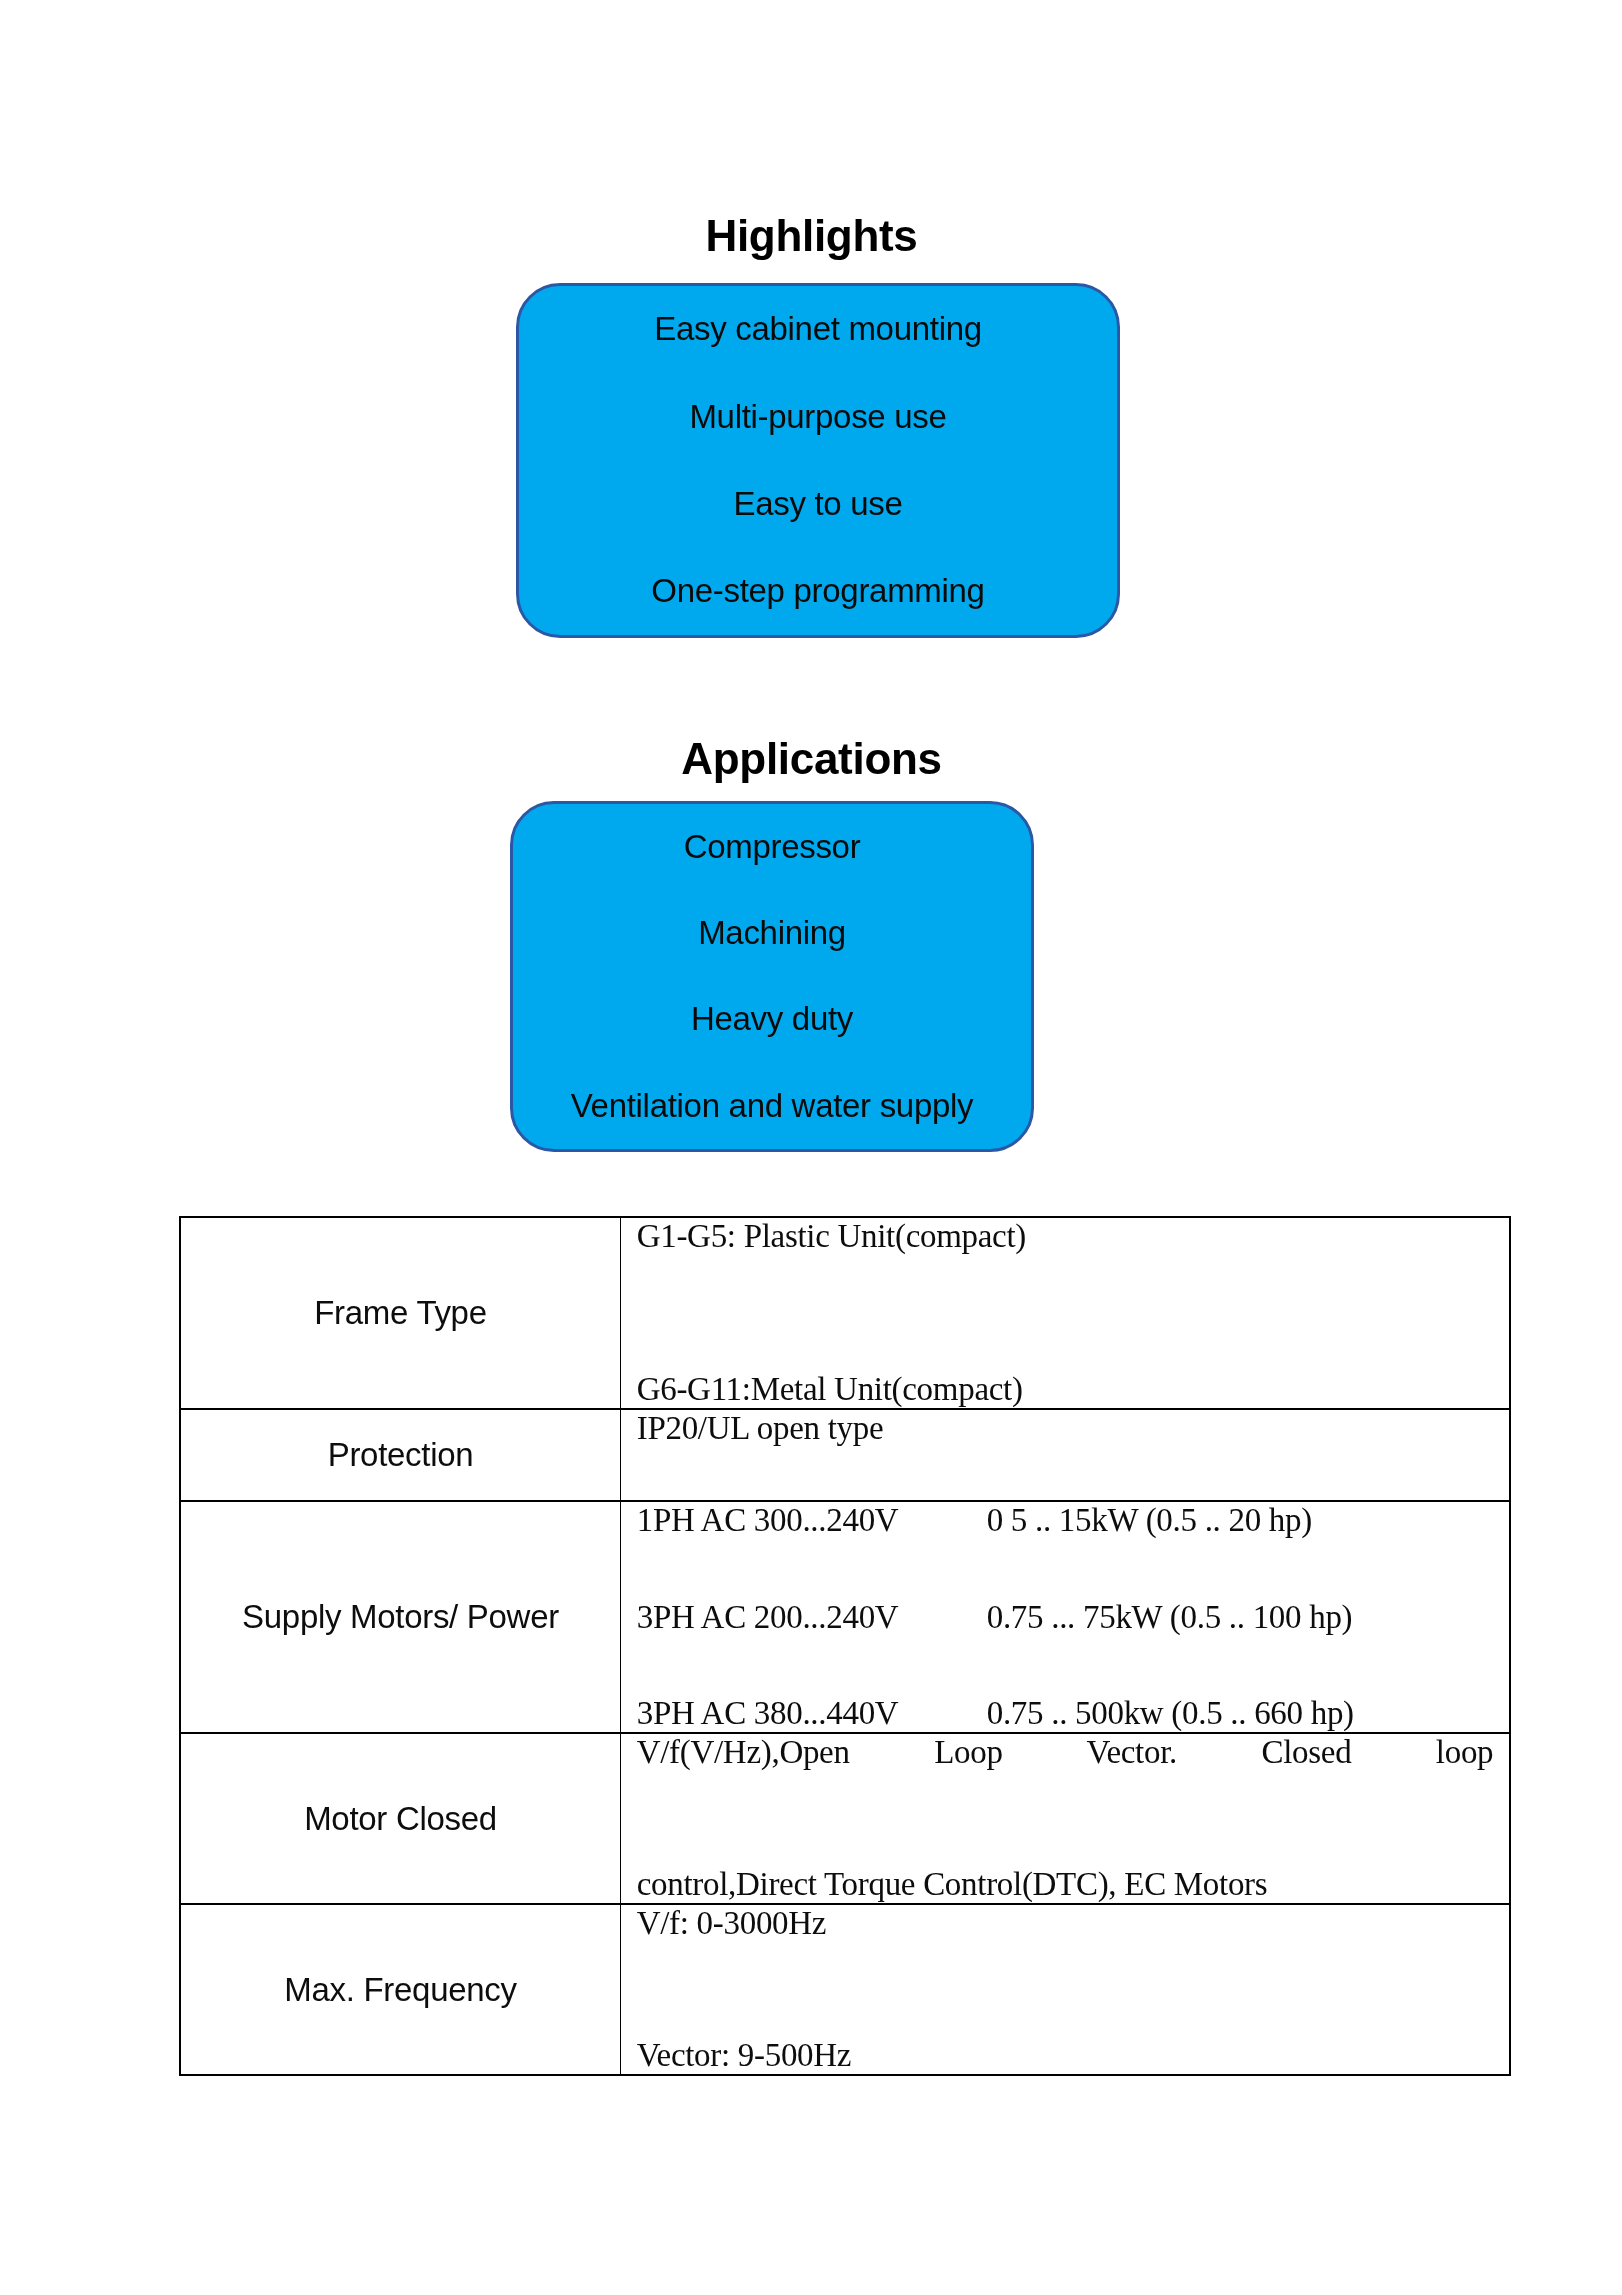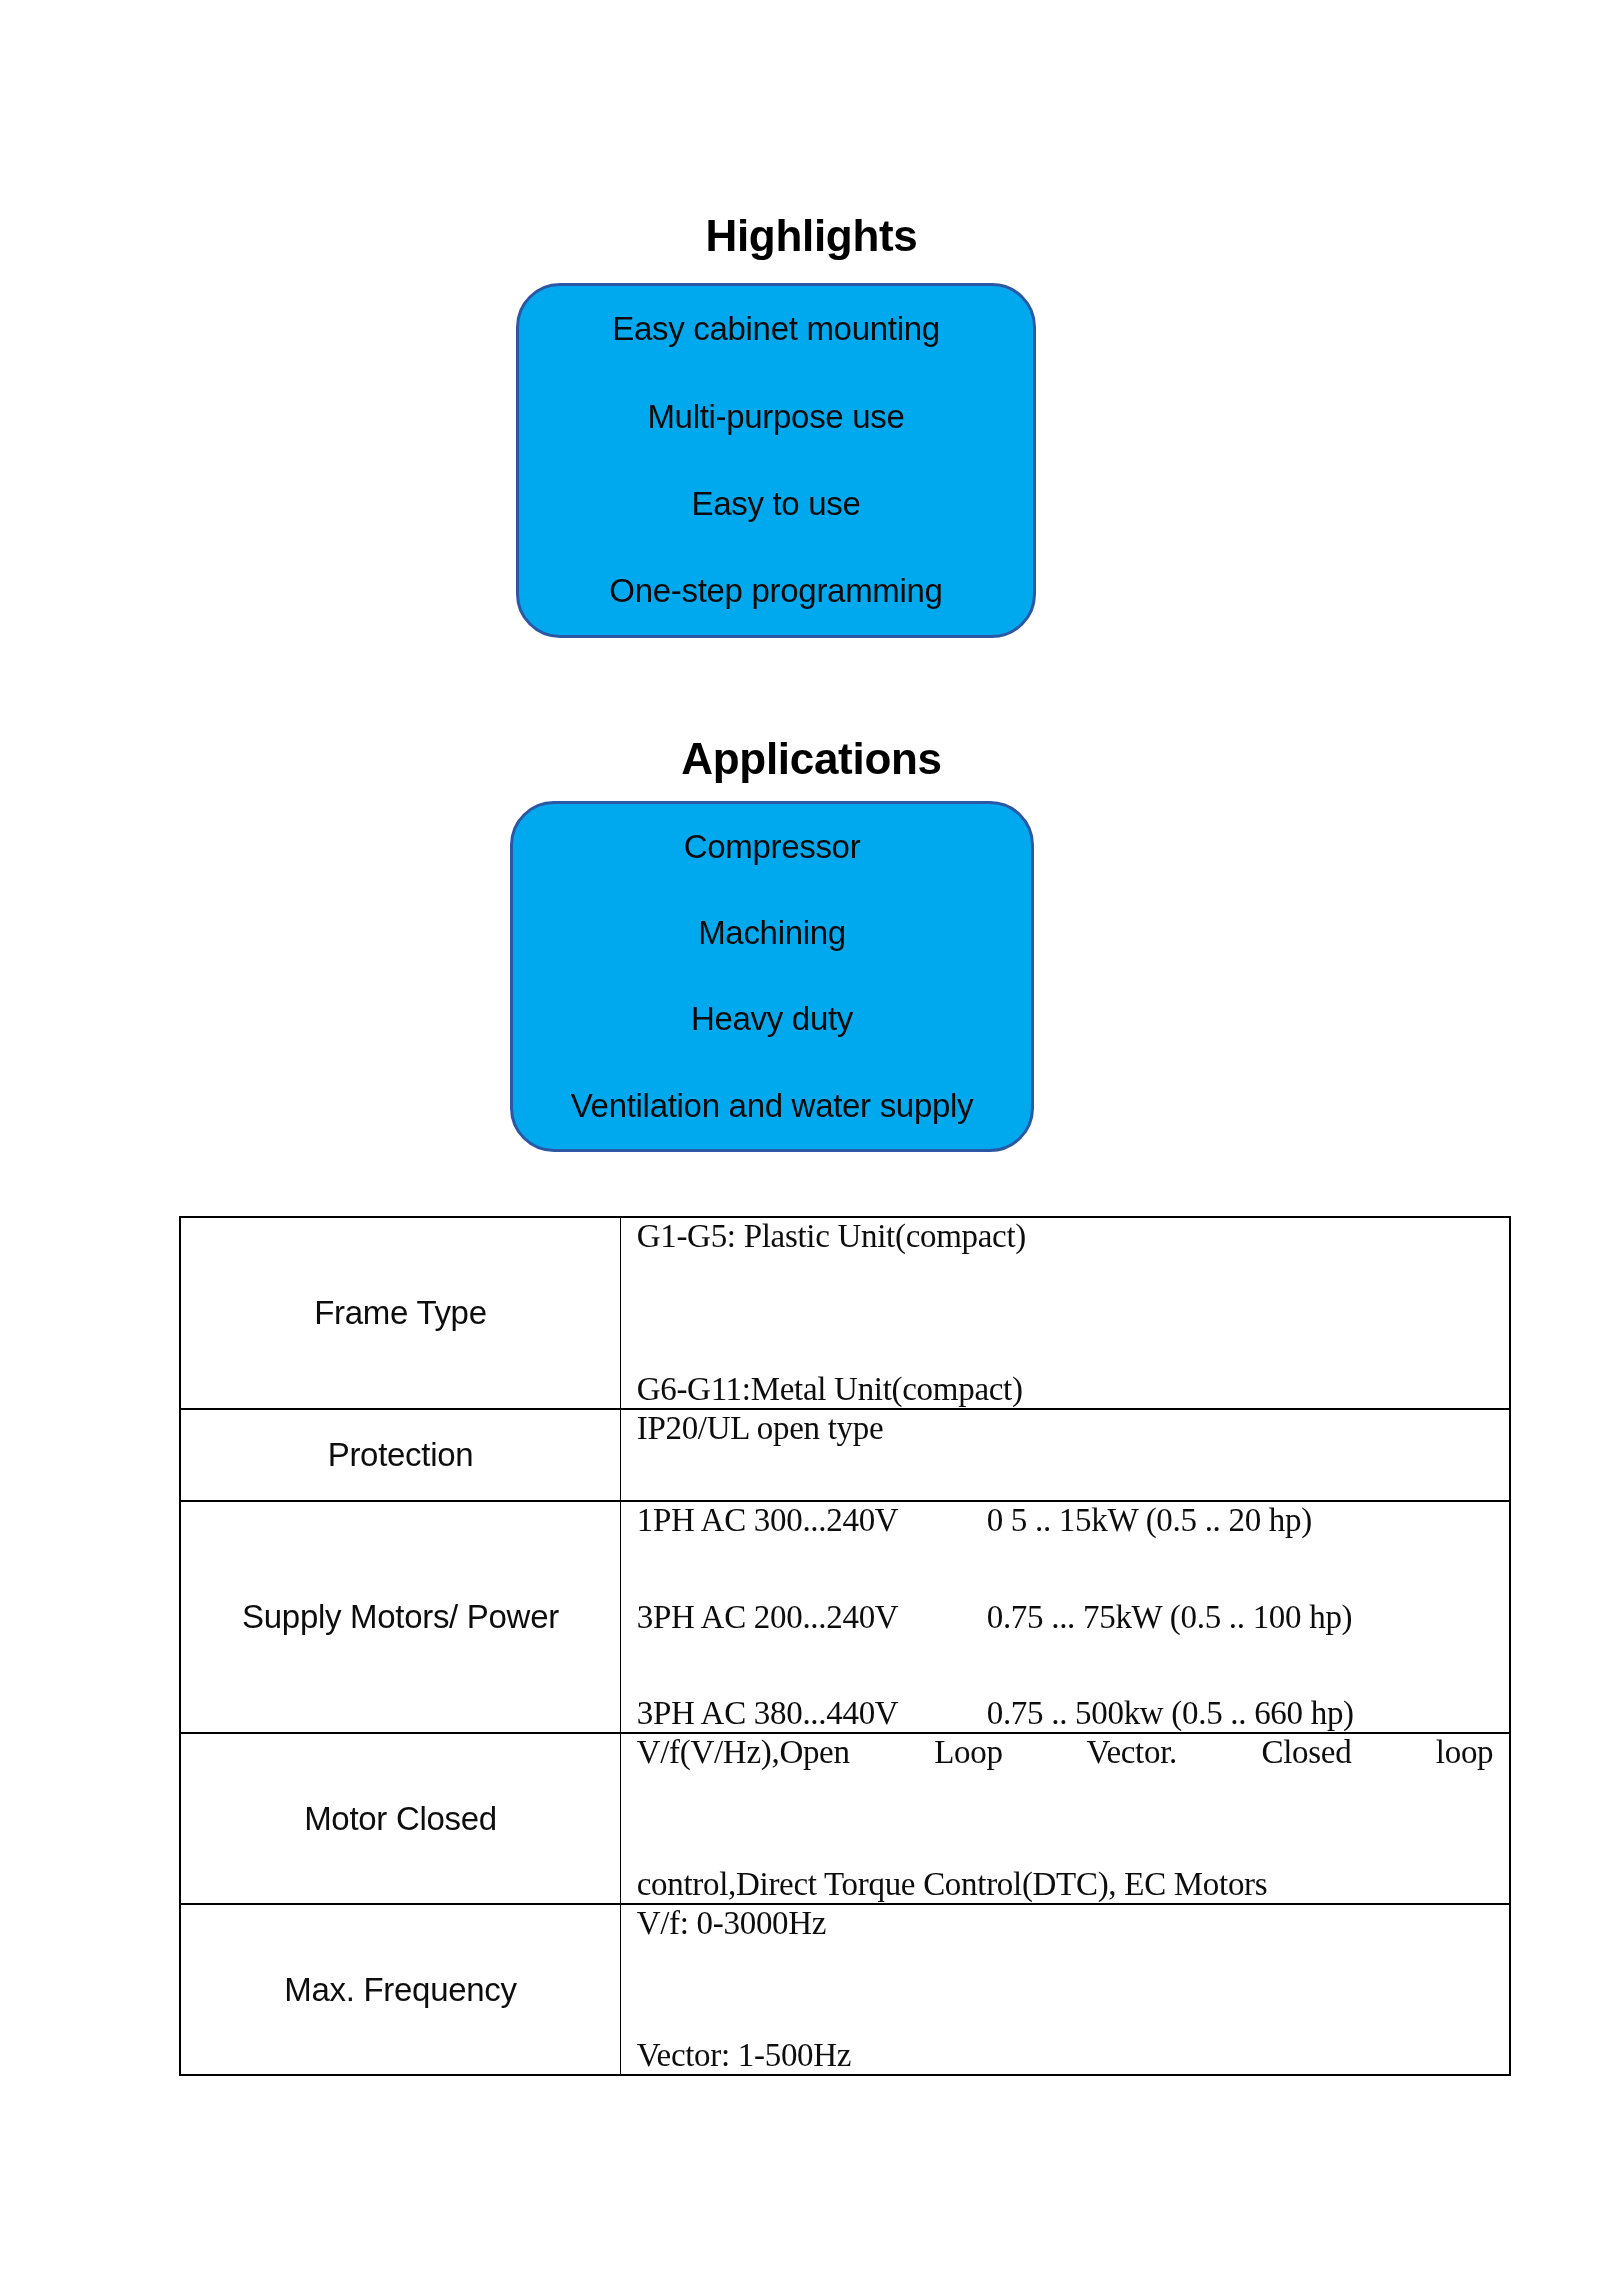--- a/index.html
+++ b/index.html
@@ -28,21 +28,21 @@
 
   .callout-box{
     position:absolute;
     background:var(--box-fill);
     border:3.3px solid var(--box-border);
     border-radius:44px;
     display:flex;flex-direction:column;
     justify-content:space-around;
     align-items:center;
   }
-  #box-highlights{left:516px;top:283px;width:520px;height:355px;}
+  #box-highlights{left:516px;top:283px;width:604px;height:355px;}
   #box-applications{left:510px;top:801px;width:524px;height:351px;}
   .callout-item{
     font-size:33px;line-height:1.1;color:#0a0a0a;
     letter-spacing:-0.3px;text-align:center;
   }
 
   .spec-table{
     position:absolute;left:179px;top:1216px;width:1332px;
     border:2px solid var(--table-line);
     background:#ffffff;
@@ -144,19 +144,19 @@
         <div class="line">control,Direct Torque Control(DTC), EC Motors</div>
       </div>
     </div>
 
     <div class="trow r5">
       <div class="tlabel">
         <span>Max. Frequency</span>
       </div>
       <div class="tvalue">
         <div class="line">V/f: 0-3000Hz</div>
-        <div class="line">Vector: 1-500Hz</div>
+        <div class="line">Vector: 9-500Hz</div>
       </div>
     </div>
 
   </div>
 </div>
 
 
 </body></html>

